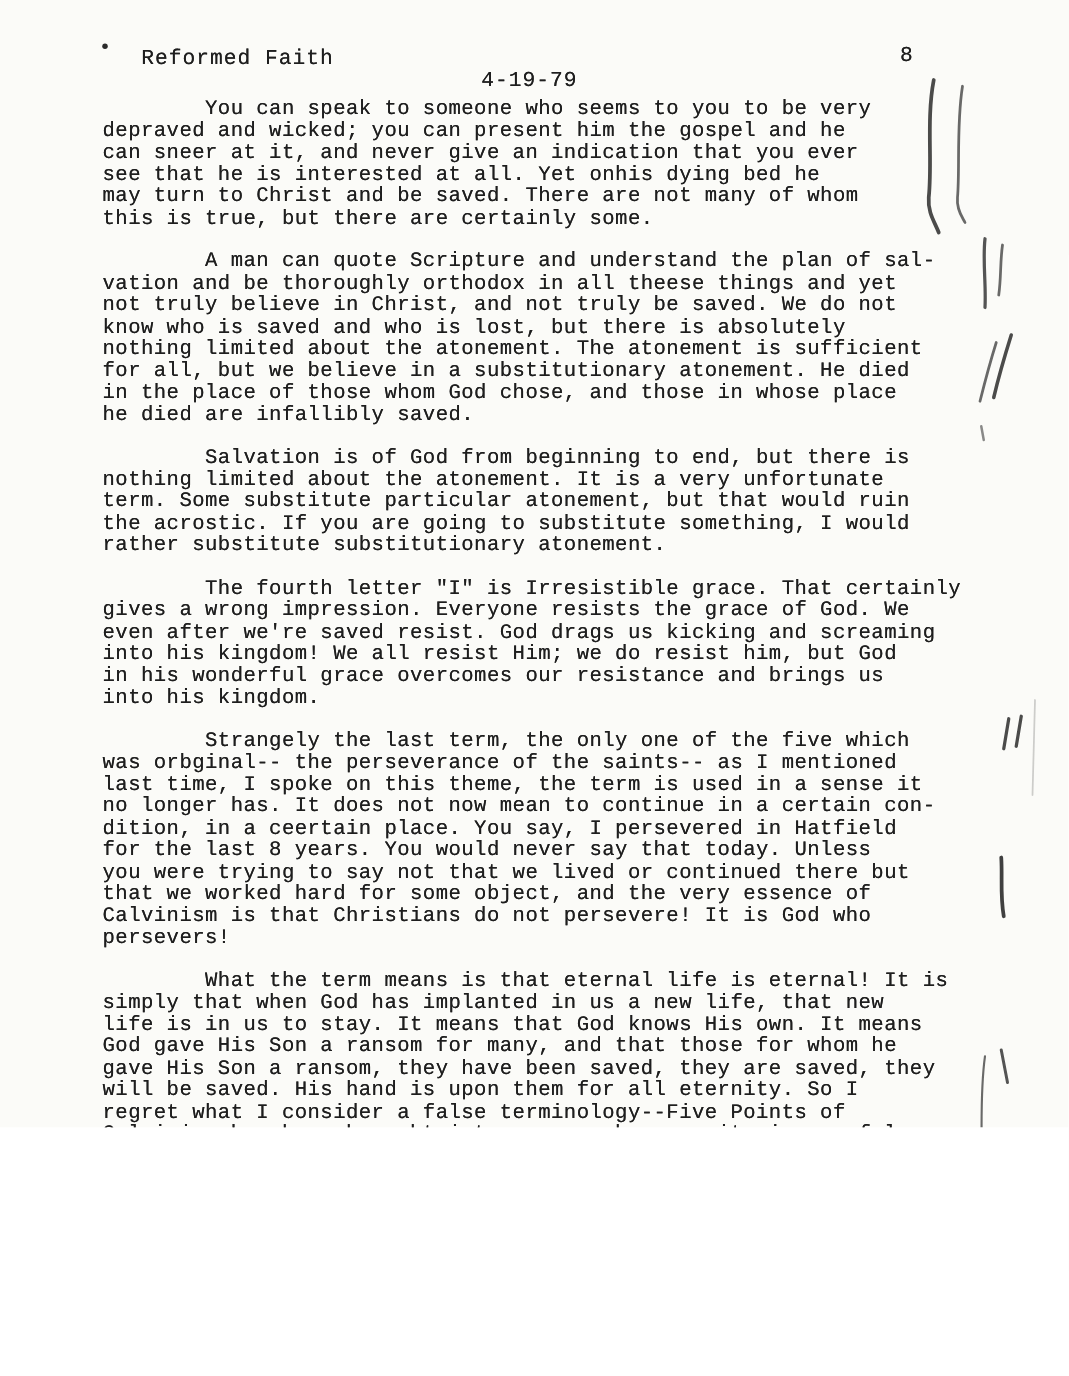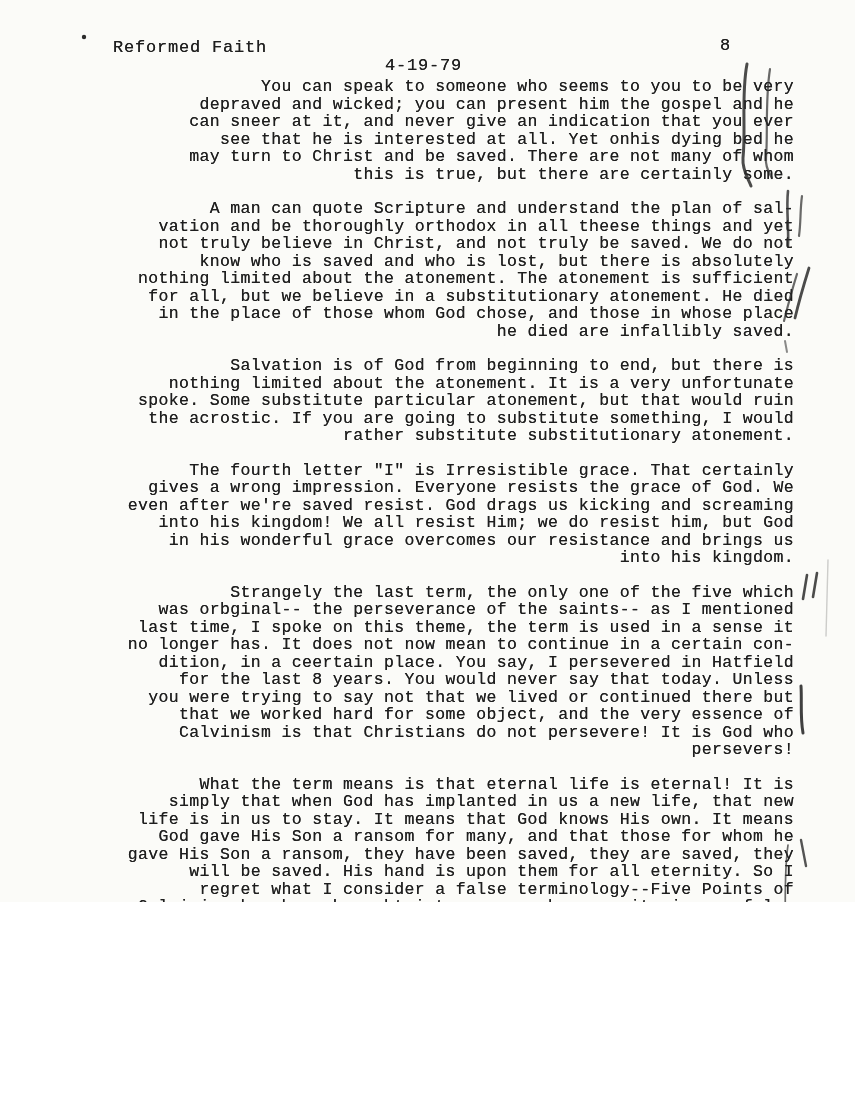--- a/index.html
+++ b/index.html
@@ -28,21 +28,20 @@
     top: 78px;
     width: 712px;
     font-size: 16.5px;
     line-height: 17.5px;
     letter-spacing: 0.35px;
   }
   .para {
     margin: 0 0 17px 0;
     white-space: pre-wrap;
     text-shadow: 0 0 0.5px rgba(25,25,25,0.85);
-    text-align: right;
   }
   .fline { display: block; white-space: pre-wrap; margin-top: 20px; }
   .marks {
     position: absolute;
     left: 0; top: 0;
     width: 855px; height: 1101px;
     pointer-events: none;
   }
   .marks path { fill: none; stroke-linecap: round; }
 </style>
@@ -67,21 +66,21 @@
     <p class="para">        A man can quote Scripture and understand the plan of sal-
 vation and be thoroughly orthodox in all theese things and yet
 not truly believe in Christ, and not truly be saved. We do not
 know who is saved and who is lost, but there is absolutely
 nothing limited about the atonement. The atonement is sufficient
 for all, but we believe in a substitutionary atonement. He died
 in the place of those whom God chose, and those in whose place
 he died are infallibly saved.</p>
     <p class="para">        Salvation is of God from beginning to end, but there is
 nothing limited about the atonement. It is a very unfortunate
-spoke. Some substitute particular atonement, but that would ruin
+term. Some substitute particular atonement, but that would ruin
 the acrostic. If you are going to substitute something, I would
 rather substitute substitutionary atonement.</p>
     <p class="para">        The fourth letter "I" is Irresistible grace. That certainly
 gives a wrong impression. Everyone resists the grace of God. We
 even after we're saved resist. God drags us kicking and screaming
 into his kingdom! We all resist Him; we do resist him, but God
 in his wonderful grace overcomes our resistance and brings us
 into his kingdom.</p>
     <p class="para">        Strangely the last term, the only one of the five which
 was orbginal-- the perseverance of the saints-- as I mentioned

